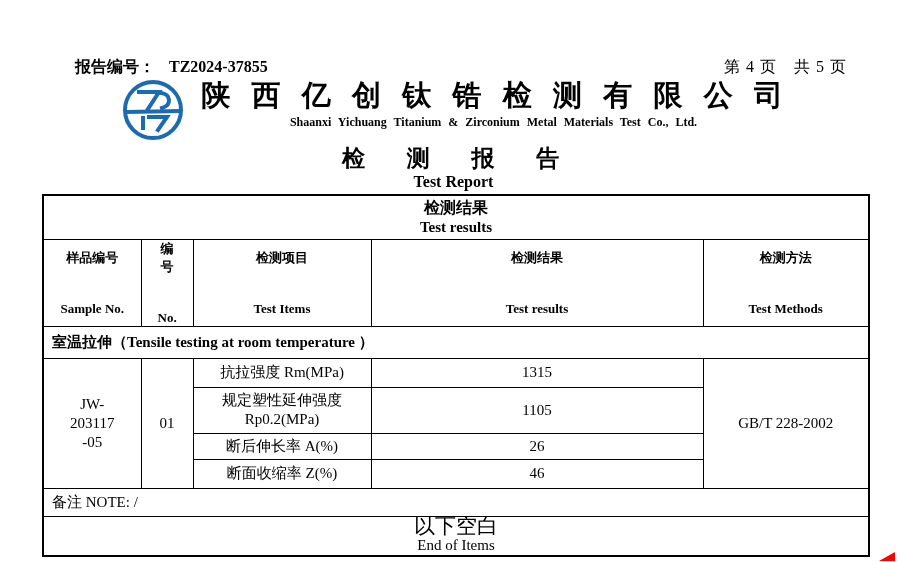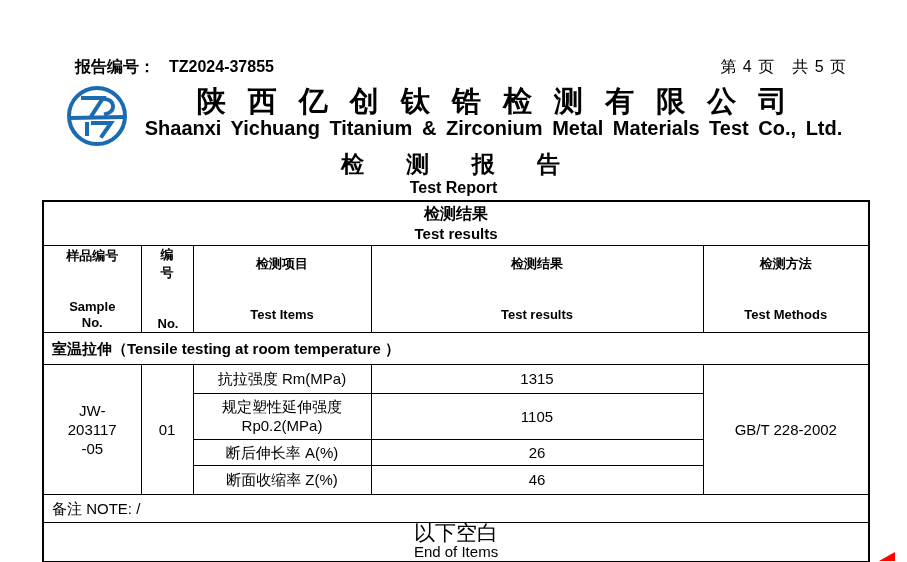--- a/index.html
+++ b/index.html
@@ -1,55 +1,54 @@
 <!DOCTYPE html>
 <html><head>
 <meta charset="utf-8">
 <style>
   html,body { margin:0; padding:0; background:#fff; }
   .page {
     position: relative;
     width: 907px; height: 562px;
     background: #ffffff;
     color: #000;
-    font-family: Liberation Sans, sans-serif;
+    font-family: Liberation Serif, serif;
     overflow: hidden;
   }
   
   .top-line {
     padding: 57px 60px 0 75px;
     display: flex;
     justify-content: space-between;
     align-items: baseline;
     font-size: 16px;
   }
   .report-no { font-weight: bold; }
   .report-no .val { margin-left: 14px; }
   .page-info { font-size: 16px; letter-spacing: 1px; margin-left: 48px; }
 
   
   .company {
-    margin-top: 6px;
     display: flex;
     justify-content: center;
     align-items: flex-start;
     gap: 16px;
   }
   .logo { width: 64px; height: 64px; flex: 0 0 auto; }
   .company-names { text-align: center; }
   .company-cn {
     font-size: 29px;
     font-weight: bold;
     letter-spacing: 3px;
     word-spacing: 8px;
     line-height: 34px;
     white-space: nowrap;
   }
   .company-en {
-    font-size: 20px;
+    font-size: 12px;
     font-weight: bold;
     word-spacing: 4px;
     line-height: 21px;
     white-space: nowrap;
   }
 
   
   .doc-title-cn {
     text-align: center;
     font-size: 23px;

